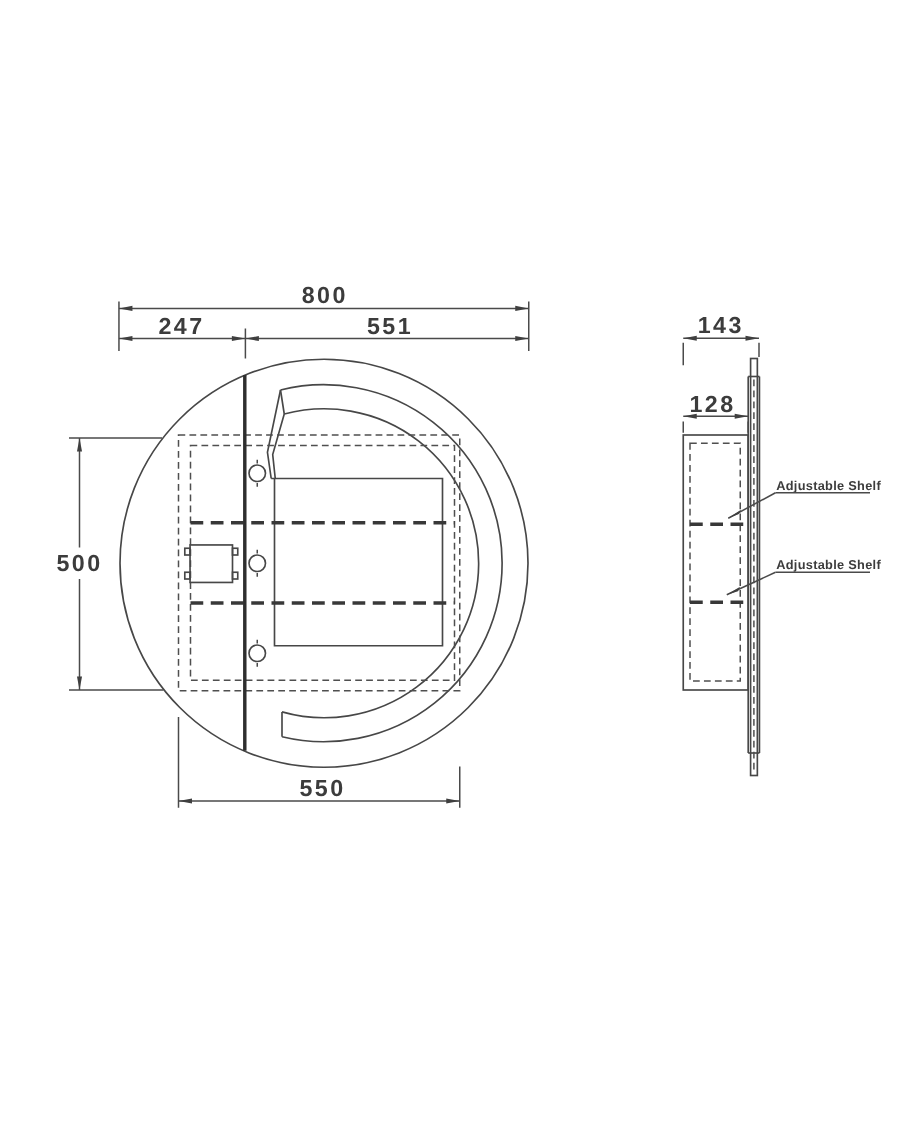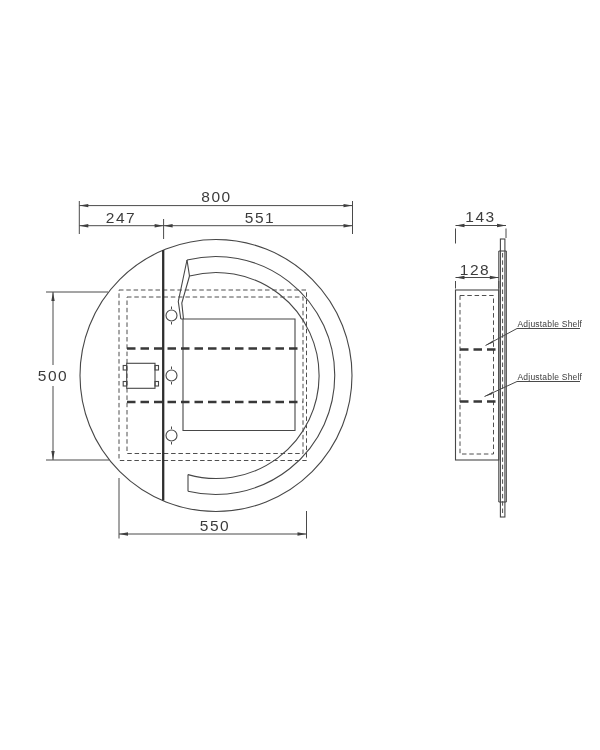--- a/index.html
+++ b/index.html
@@ -1,17 +1,17 @@
 <!DOCTYPE html>
 <html><head>
 <meta charset="utf-8">
 <style>
   html,body{margin:0;padding:0;background:#ffffff;}
   .page{position:relative;width:600px;height:750px;background:#ffffff;overflow:hidden;
-        font-family:"Liberation Sans", sans-serif;}
+        font-family:"Liberation Sans", sans-serif;font-weight:bold;}
   svg{position:absolute;left:0;top:0;}
   text{fill:#3c3c3c;}
   .dimtext{font-size:15.5px;letter-spacing:1.6px;}
   .labeltext{font-size:8.5px;letter-spacing:0.2px;}
   .thin{stroke:#474747;stroke-width:1.1;fill:none;}
   .dim{stroke:#4a4a4a;stroke-width:1;fill:none;}
   .hid{stroke:#4f4f4f;stroke-width:1;fill:none;stroke-dasharray:4.5 2.8;}
   .bolddash{stroke:#383838;stroke-width:2.4;fill:none;stroke-dasharray:8.5 5;}
   .bold{stroke:#2e2e2e;stroke-width:2.3;fill:none;}
   .arrow{fill:#3f3f3f;stroke:none;}

